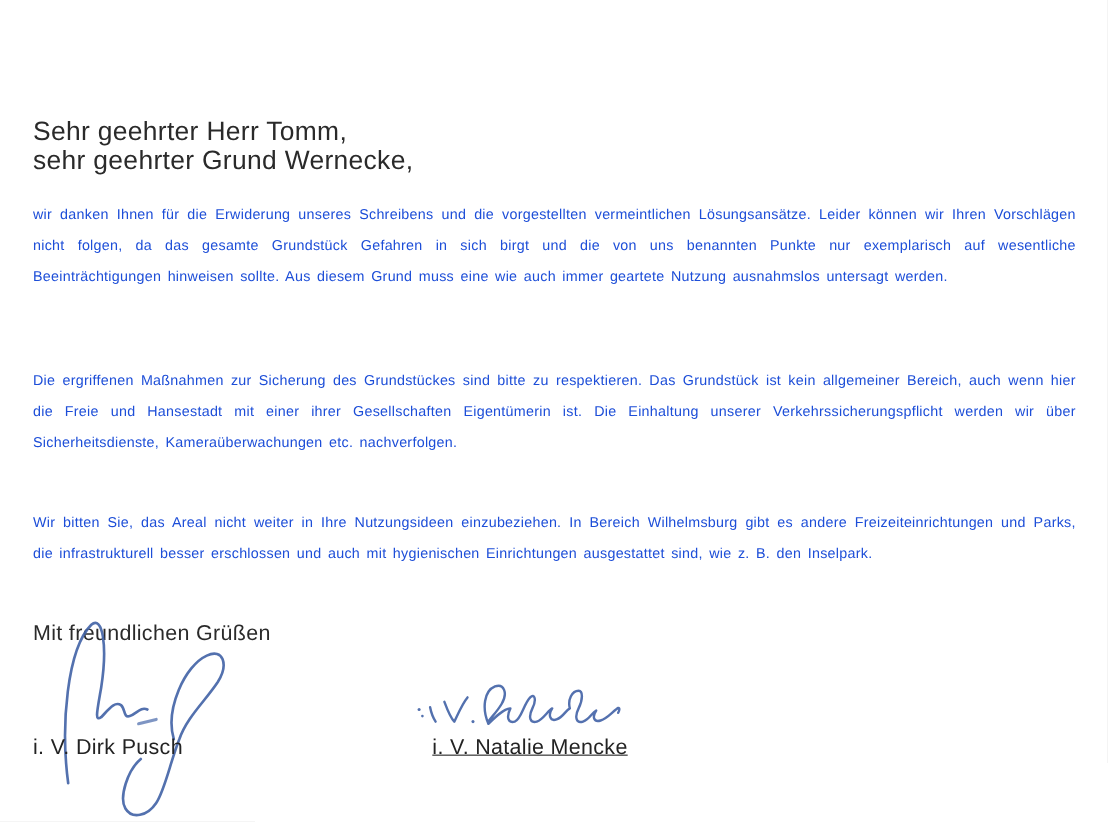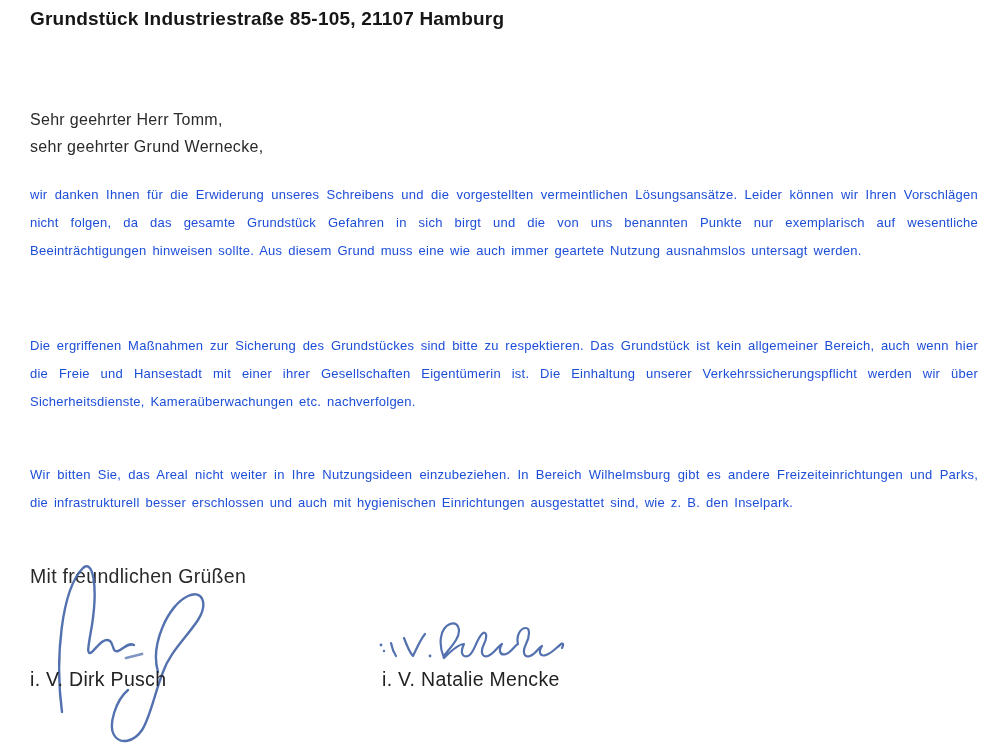--- a/index.html
+++ b/index.html
@@ -18,21 +18,21 @@
   }
   .abs { position: absolute; }
   .subject {
     left: 30px; top: 6px; width: 900px;
     font-size: 19px; line-height: 26px; font-weight: 700;
     color: #161616;
     letter-spacing: 0.2px;
   }
   .salutation {
     left: 30px; top: 106px; width: 900px;
-    font-size: 16px; line-height: 27px;
+    font-size: 24px; line-height: 27px;
     letter-spacing: 0.3px;
     color: #2a2a2a;
   }
   .para {
     left: 30px; width: 948px;
     font-size: 13px; line-height: 28.2px;
     letter-spacing: 0.25px;
     word-spacing: 2px;
     text-align: justify;
     color: #1d4ed8;
@@ -48,35 +48,34 @@
     color: #2a2a2a;
   }
   .sig-name {
     top: 666px;
     font-size: 19.5px; line-height: 26px;
     letter-spacing: 0.3px;
     color: #232323;
     white-space: nowrap;
   }
   .sig-name.left  { left: 30px; text-align: right;  }
-  .sig-name.right { left: 382px; }
+  .sig-name.right { left: 393px; text-decoration: underline; }
   .sig-svg { pointer-events: none; }
   .sig-svg path, .sig-svg line {
     fill: none;
     stroke-linecap: round;
     stroke-linejoin: round;
   }
 </style>
 </head>
 <body>
 
 <div class="page">
 
   <div class="abs subject">
-    <div>Grundstück Industriestraße 85-105, 21107 Hamburg</div>
   </div>
 
   <div class="abs salutation">
     <div>Sehr geehrter Herr Tomm,</div>
     <div>sehr geehrter Grund Wernecke,</div>
   </div>
 
   <p class="abs para p1">wir danken Ihnen für die Erwiderung unseres Schreibens und die vorgestellten vermeintlichen Lösungsansätze. Leider können wir Ihren Vorschlägen nicht folgen, da das gesamte Grundstück Gefahren in sich birgt und die von uns benannten Punkte nur exemplarisch auf wesentliche Beeinträchtigungen hinweisen sollte. Aus diesem Grund muss eine wie auch immer geartete Nutzung ausnahmslos untersagt werden.</p>
   <p class="abs para p3">Wir bitten Sie, das Areal nicht weiter in Ihre Nutzungsideen einzubeziehen. In Bereich Wilhelmsburg gibt es andere Freizeiteinrichtungen und Parks, die infrastrukturell besser erschlossen und auch mit hygienischen Einrichtungen ausgestattet sind, wie z. B. den Inselpark.</p>
   <p class="abs para p2">Die ergriffenen Maßnahmen zur Sicherung des Grundstückes sind bitte zu respektieren. Das Grundstück ist kein allgemeiner Bereich, auch wenn hier die Freie und Hansestadt mit einer ihrer Gesellschaften Eigentümerin ist. Die Einhaltung unserer Verkehrssicherungspflicht werden wir über Sicherheitsdienste, Kameraüberwachungen etc. nachverfolgen.</p>

